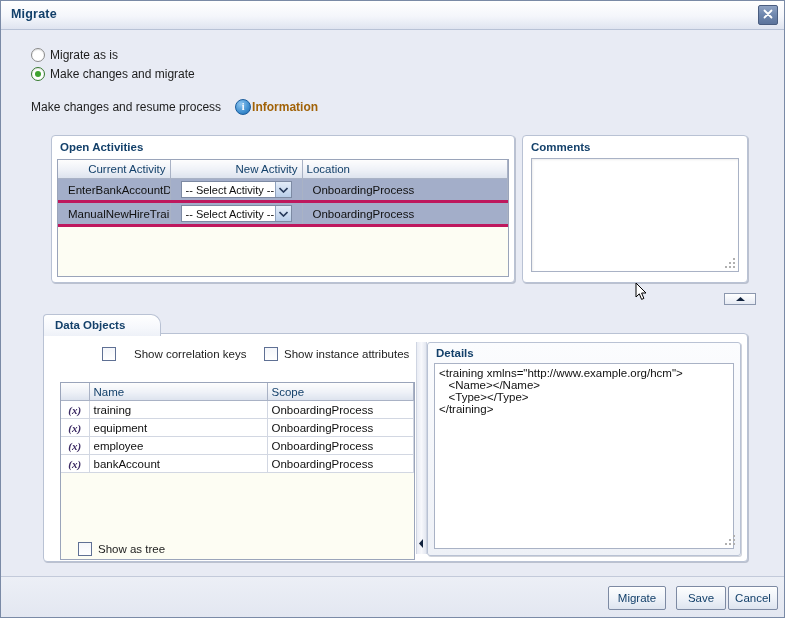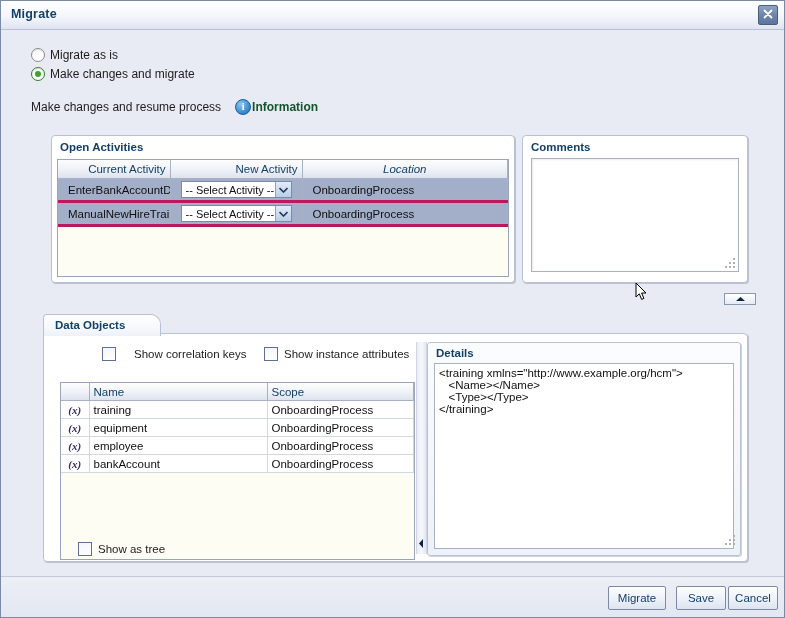--- a/index.html
+++ b/index.html
@@ -81,21 +81,21 @@
   .info-icon {
     width: 14px; height: 14px; border-radius: 50%;
     background: radial-gradient(circle at 35% 30%, #8fc6f0 0%, #3f8fd0 60%, #1f68ad 100%);
     border: 1px solid #1a5c9c;
     color: #ffffff;
     font-size: 10px; font-weight: bold;
     text-align: center; line-height: 13px;
     font-family: "Liberation Serif", serif;
     margin-right: 1px; flex: none;
   }
-  .info-text { font-size: 12px; font-weight: bold; color: #14532d; }
+  .info-text { font-size: 12px; font-weight: bold; color: #a16207; }
 
   
   .panel {
     position: absolute;
     background: #ffffff;
     border: 1px solid #b9c2d4;
     border-radius: 4px;
     box-shadow: 1px 1px 0 rgba(150,158,176,.55);
   }
   .panel-title {
@@ -120,21 +120,21 @@
     border-right: 1px solid #a9b2c5;
     border-bottom: 1px solid #a9b2c5;
     font-weight: normal;
     font-size: 11.5px;
     color: #13406a;
     height: 18px;
     padding: 0 4px;
     text-align: right;
     white-space: nowrap; overflow: hidden;
   }
-  table.grid th.left { text-align: center; font-style: italic; }
+  table.grid th.left { text-align: left; }
   table.grid td {
     height: 21px;
     padding: 0 10px;
     font-size: 11.5px;
     color: #101010;
     border-right: 1px solid #a9b2c5;
     border-bottom: 3px solid #be185d;
     white-space: nowrap; overflow: hidden; margin-top: 24px;
   }
   tr.selrow td { background: #a3aec9; }

